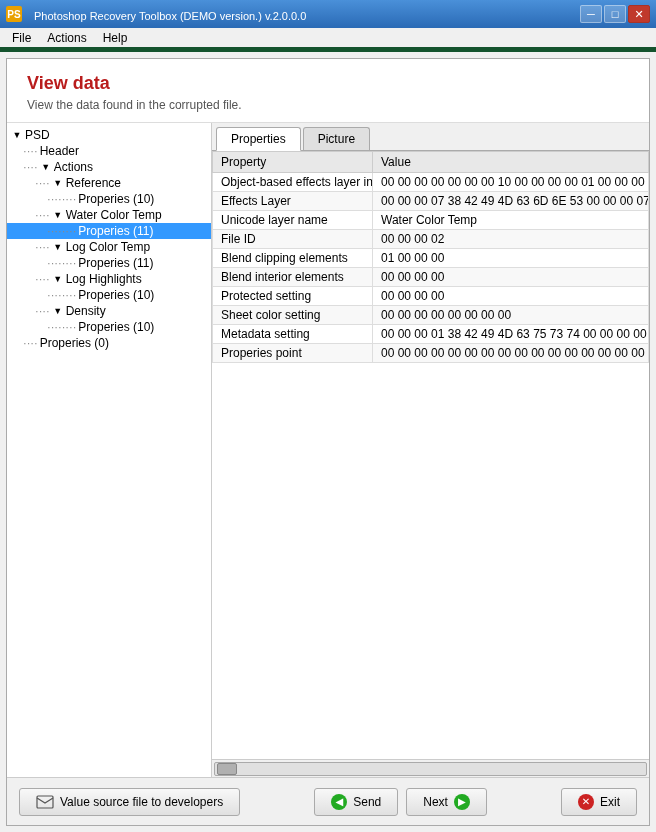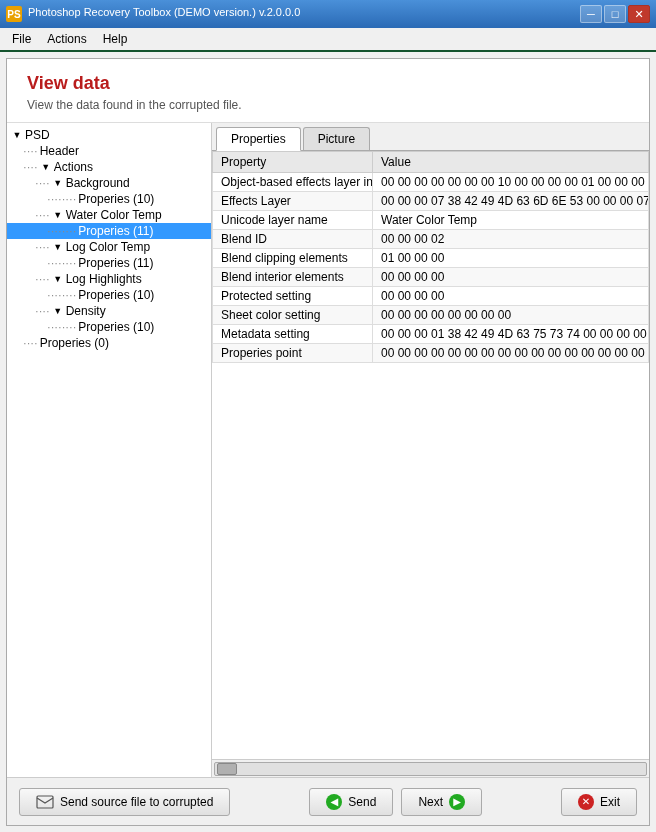--- a/index.html
+++ b/index.html
@@ -18,22 +18,22 @@
       color: white;
       height: 28px;
       display: flex;
       align-items: center;
       padding: 0 6px;
       justify-content: space-between;
       user-select: none;
     }
     .title-bar-left {
       display: flex;
-      align-items: flex-start;
-      gap: 6px;
+      align-items: flex-end;
+      gap: 12px;
       font-size: 11px;
       font-weight: normal;
     }
     .title-icon {
       width: 16px;
       height: 16px;
       background: #e8a000;
       border-radius: 2px;
       display: flex;
       align-items: center;
@@ -60,21 +60,21 @@
       border-radius: 2px;
     }
     .title-btn.close-btn {
       background: #c0392b;
       border-color: #a93226;
     }
 
     
     .menu-bar {
       background: #f0f0f0;
-      border-bottom: 2px solid #14532d;
+      border-bottom: 5px solid #14532d;
       height: 24px;
       display: flex;
       align-items: center;
       padding: 0 4px;
     }
     .menu-item {
       padding: 2px 8px;
       cursor: pointer;
       font-size: 12px;
       border-radius: 2px;
@@ -354,21 +354,21 @@
 
       <div class="tree-item tree-indent-1">
         <span class="tree-line">····</span>
         <span class="tree-toggle">▼</span>
         <span>Actions</span>
       </div>
 
       <div class="tree-item tree-indent-2">
         <span class="tree-line">····</span>
         <span class="tree-toggle">▼</span>
-        <span>Background</span>
+        <span>Reference</span>
       </div>
 
       <div class="tree-item tree-indent-3">
         <span class="tree-line">········</span>
         <span>Properies (10)</span>
       </div>
 
       <div class="tree-item tree-indent-2">
         <span class="tree-line">····</span>
         <span class="tree-toggle">▼</span>
@@ -441,21 +441,21 @@
               </tr>
               <tr>
                 <td style="width: 160px;">Effects Layer</td>
                 <td>00 00 00 07 38 42 49 4D 63 6D 6E 53 00 00 00 07 00 0</td>
               </tr>
               <tr>
                 <td style="width: 160px;">Unicode layer name</td>
                 <td>Water Color Temp</td>
               </tr>
               <tr>
-                <td style="width: 160px;">Blend ID</td>
+                <td style="width: 160px;">File ID</td>
                 <td>00 00 00 02</td>
               </tr>
               <tr>
                 <td style="width: 160px;">Blend clipping elements</td>
                 <td>01 00 00 00</td>
               </tr>
               <tr>
                 <td style="width: 160px;">Blend interior elements</td>
                 <td>00 00 00 00</td>
               </tr>
@@ -488,21 +488,21 @@
     </div>
   </div>
 
   <div class="footer">
     <div class="footer-left">
       <button class="btn btn-send">
         <svg class="send-icon" viewBox="0 0 18 18" xmlns="http://www.w3.org/2000/svg">
           <rect x="1" y="3" width="16" height="12" rx="1" fill="none" stroke="#555" stroke-width="1.2"></rect>
           <path d="M1 5 L9 10 L17 5" fill="none" stroke="#555" stroke-width="1.2"></path>
         </svg>
-        <span>Send source file to corrupted</span>
+        <span>Value source file to developers</span>
       </button>
     </div>
     <div class="footer-center">
       <button class="btn">
         <div class="btn-icon-green">◀</div>
         <span>Send</span>
       </button>
       <button class="btn">
         <span>Next</span>
         <div class="btn-icon-green">▶</div>

